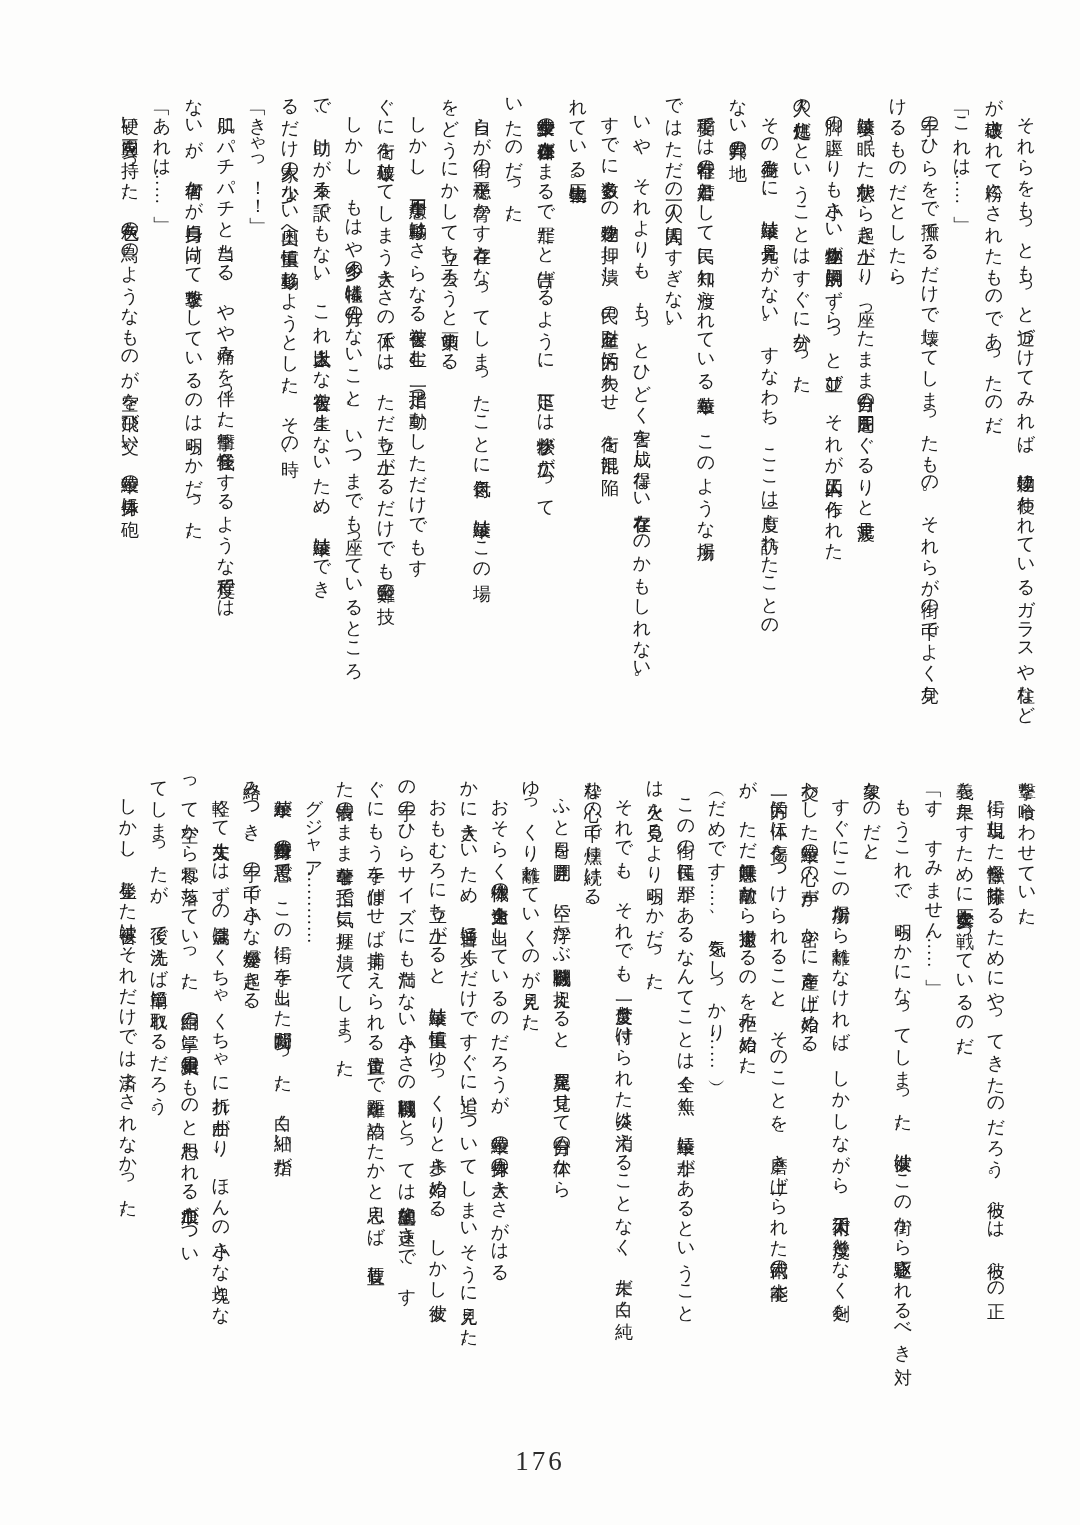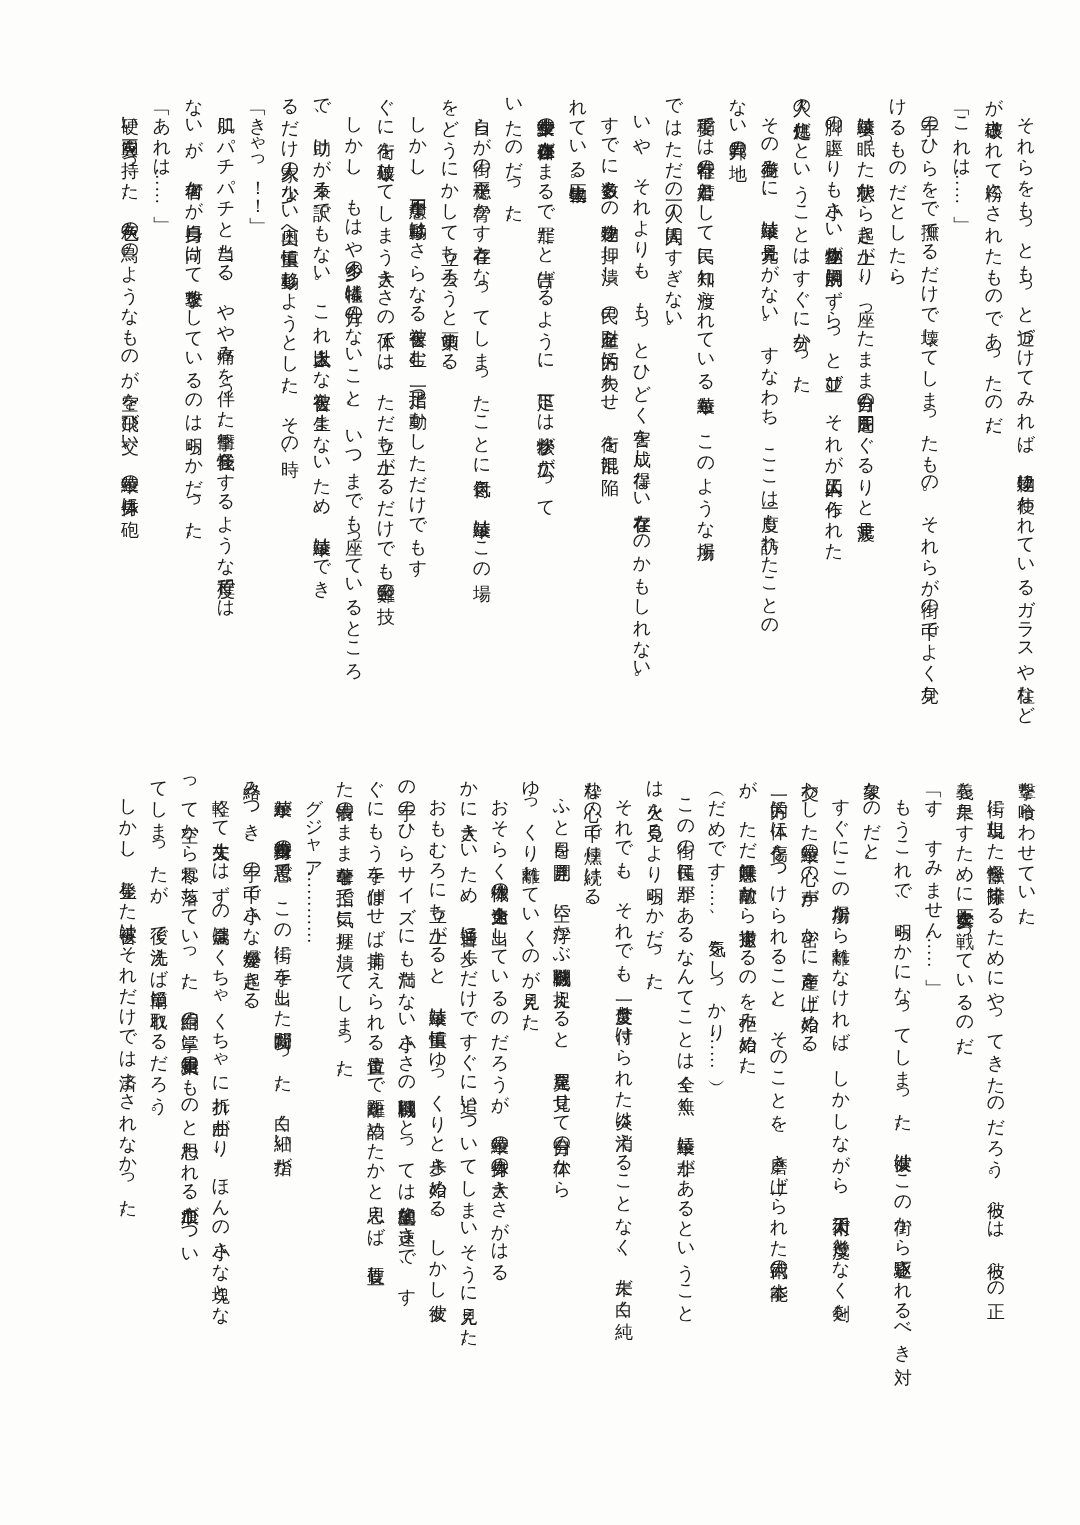--- a/index.html
+++ b/index.html
@@ -114,13 +114,14 @@
       <div class="col">ぐにもう手を伸ばせば捕まえられる位置まで距離を詰めたかと思えば、硬直し</div>
       <div class="col">た表情のまま華奢な指で一気に握り潰してしまった。</div>
       <div class="col indent">グジャア…………</div>
       <div class="col indent">綾華が、綾華自身の意思で、この街に手を出した瞬間だった。白く細い指が</div>
       <div class="col">絡みつき、手の中で小さな爆発が起きる。</div>
       <div class="col indent">軽くて丈夫なはずの金属はくちゃくちゃに折れ曲がり、ほんの小さな塊とな</div>
       <div class="col">って空から零れ落ちていった。白絹の掌に乗組員のものと思われる血痕がつい</div>
       <div class="col">てしまったが、後で洗えば簡単に取れるだろう。</div>
       <div class="col indent">しかし、発生した被害はそれだけでは済まされなかった。</div>
     </div>
+  <div class="page-number">176</div>
 </div>
 
 </body></html>

